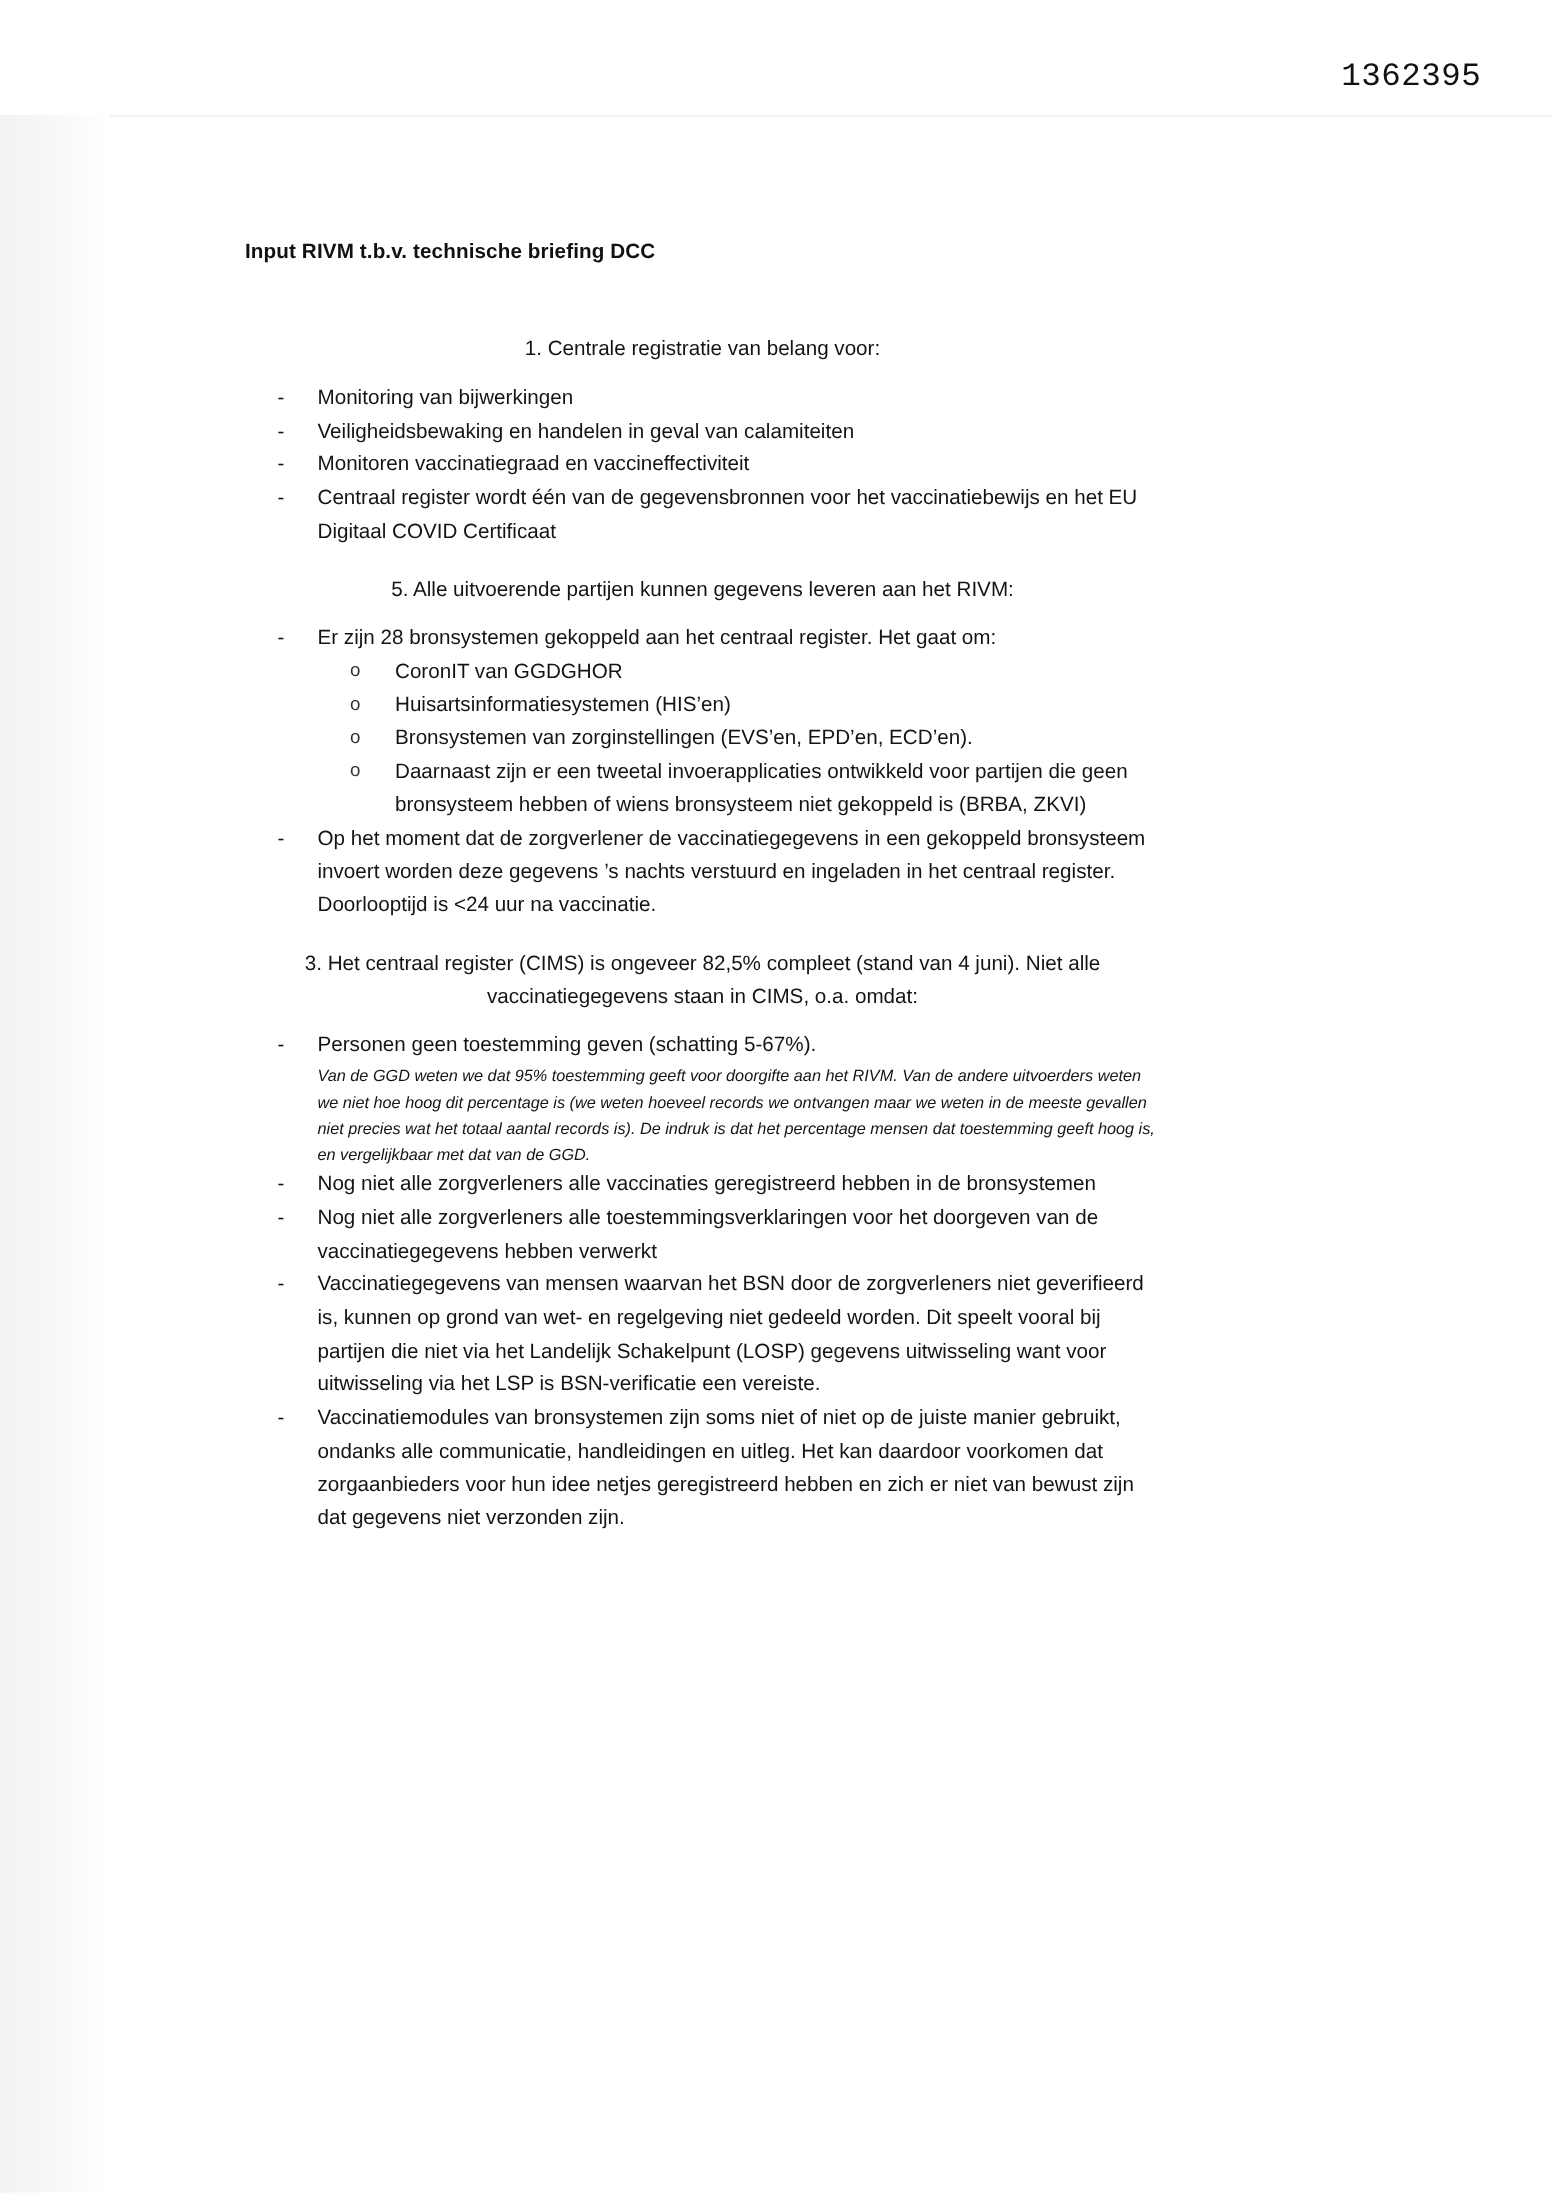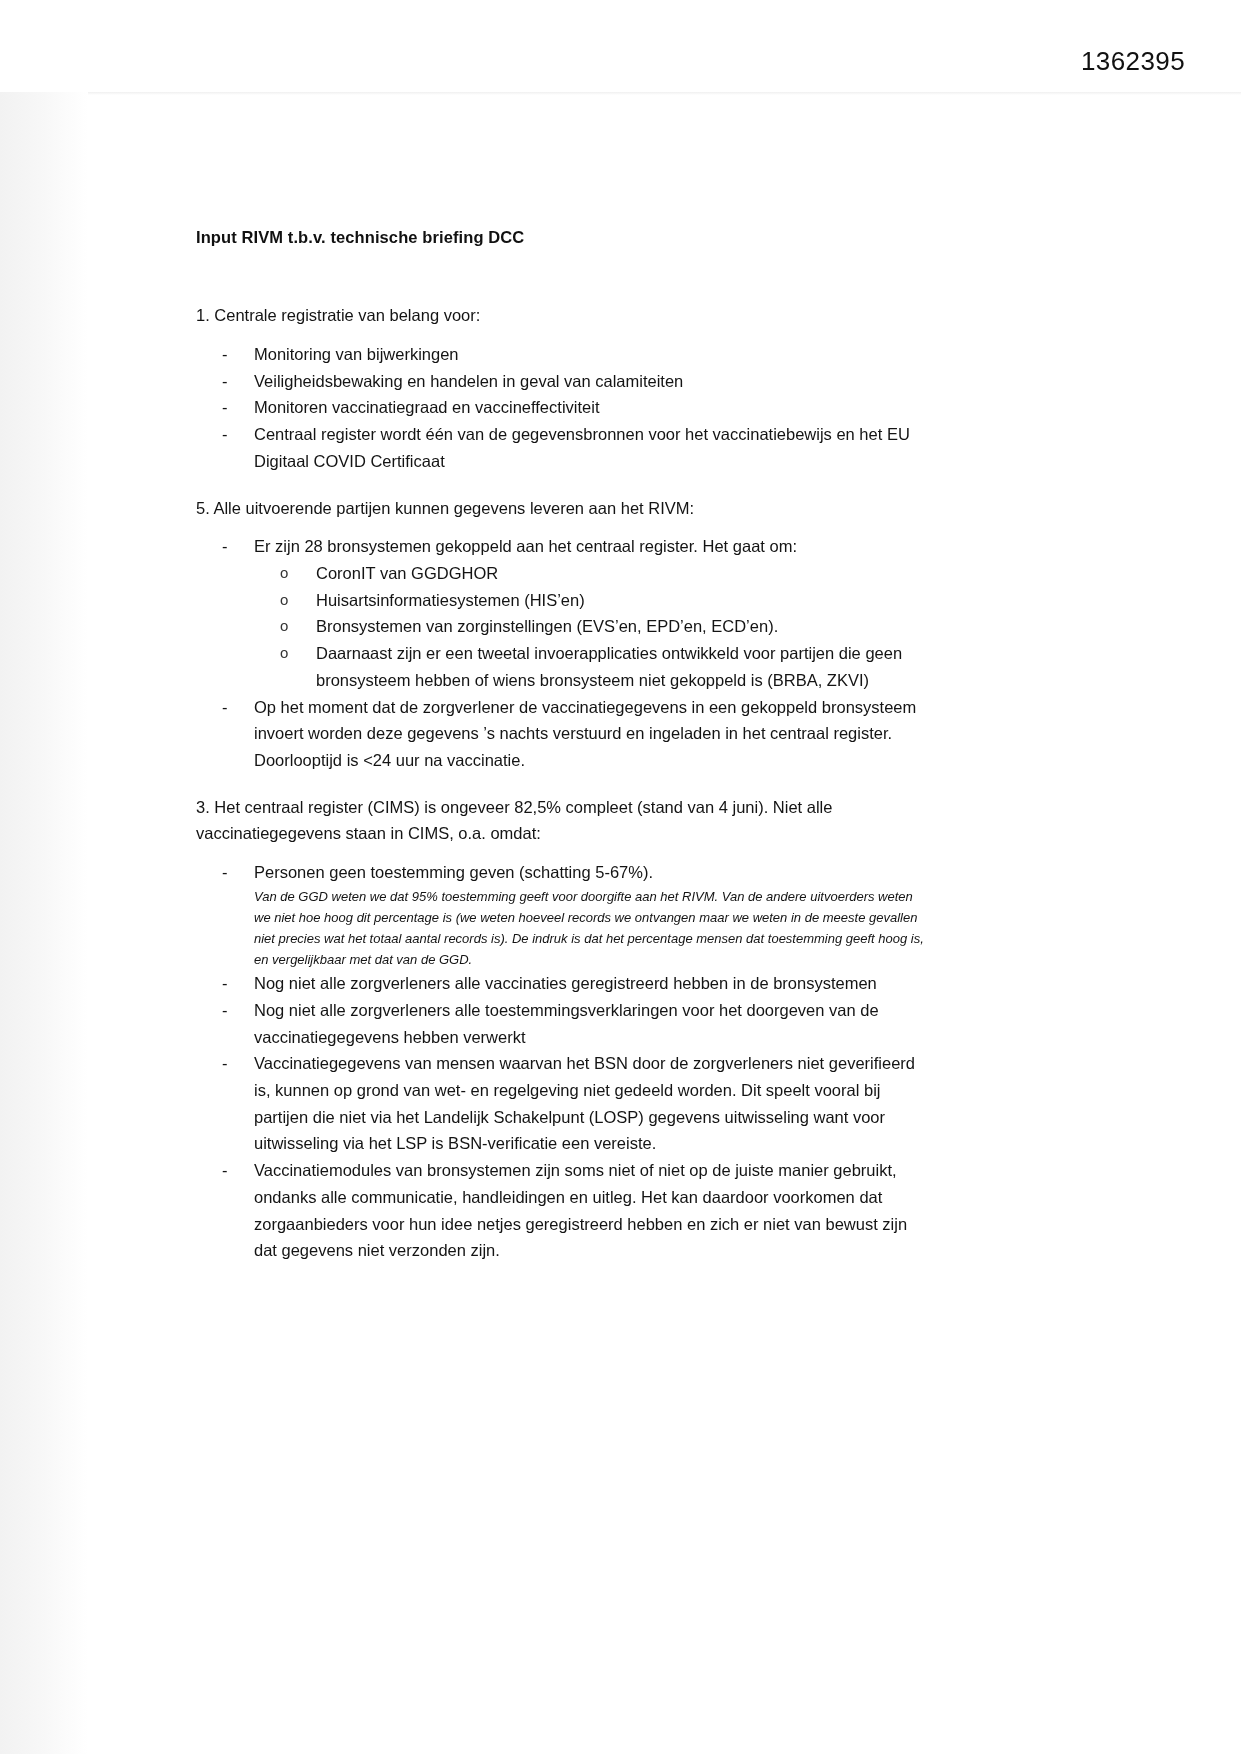--- a/index.html
+++ b/index.html
@@ -42,47 +42,46 @@
     pointer-events: none;
   }
 
   .doc-number {
     position: absolute;
     top: 46px;
     right: 56px;
     font-size: 26px;
     letter-spacing: 0.4px;
     color: #111111;
-    font-family: Liberation Sans, sans-serif;
+    font-family: Liberation Mono, monospace;
     white-space: nowrap;
   }
 
   .content {
     position: absolute;
     left: 196px;
     top: 190px;
     width: 732px;
-    margin-top: 36px;
   }
 
   .doc-title {
     font-size: 16.5px;
     font-weight: bold;
     color: #111111;
     letter-spacing: 0.1px;
     margin: 0 0 54px 0;
     line-height: 1.35;
   }
 
   .numbered-para {
     font-size: 16.5px;
     line-height: 1.62;
     color: #141414;
     margin: 0 0 6px 0;
-    text-align: left;
+    text-align: center;
   }
 
   
   ul.dash-list {
     list-style: none;
     margin: 12px 0 20px 0;
     padding: 0;
   }
   ul.dash-list > li {
     position: relative;

